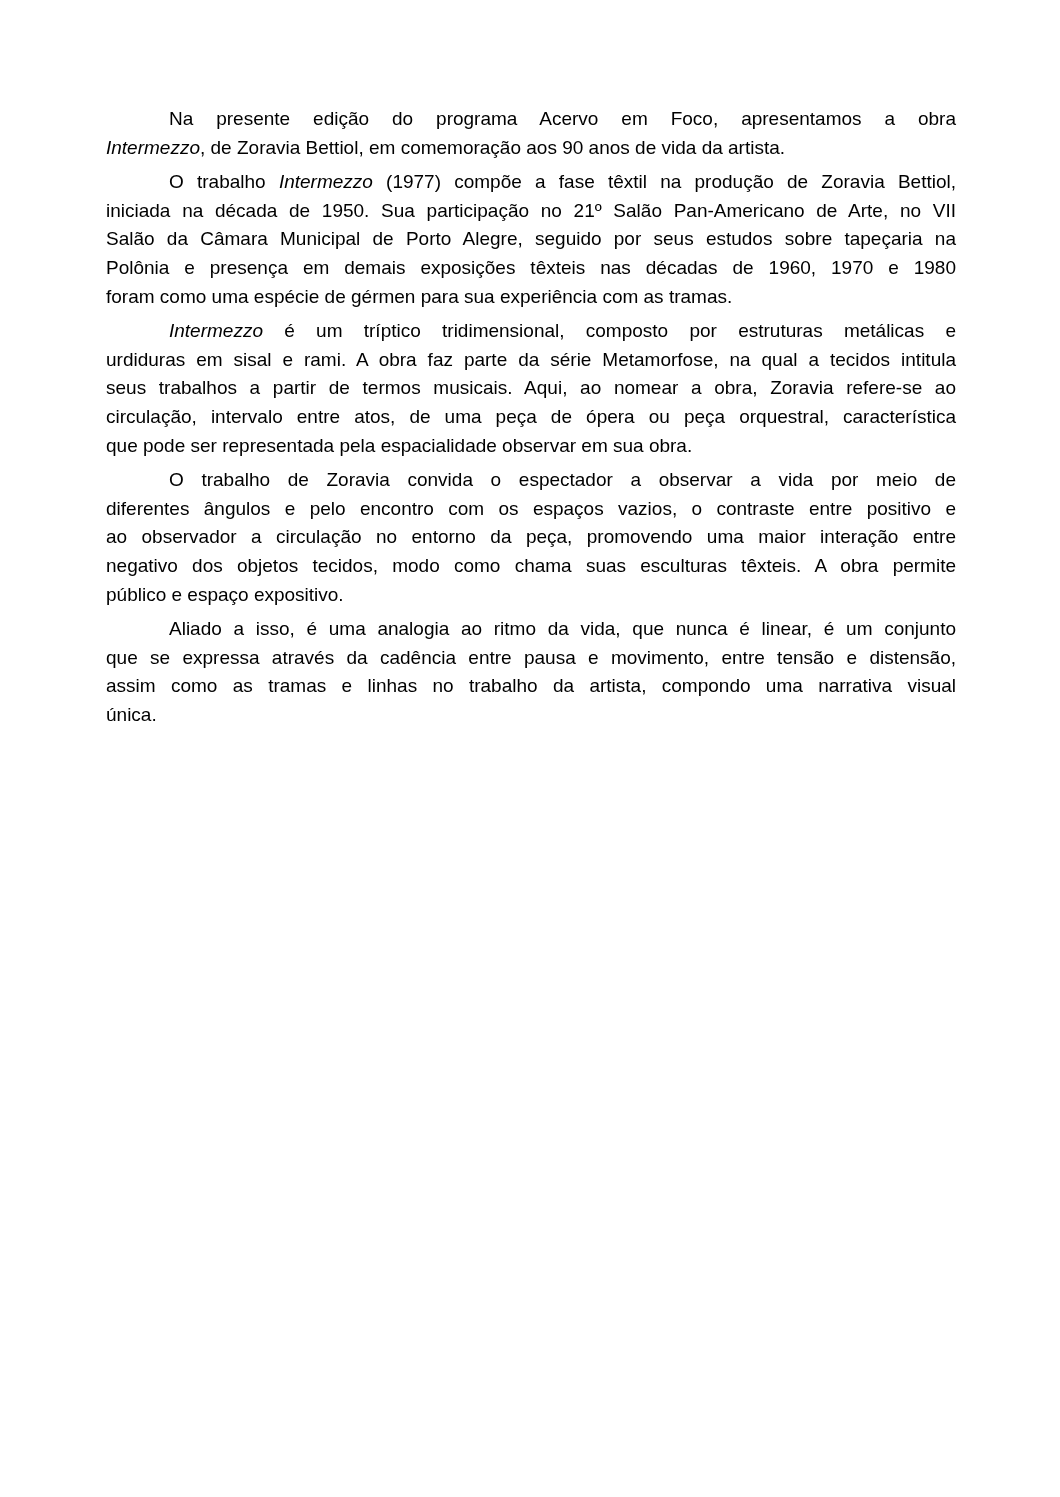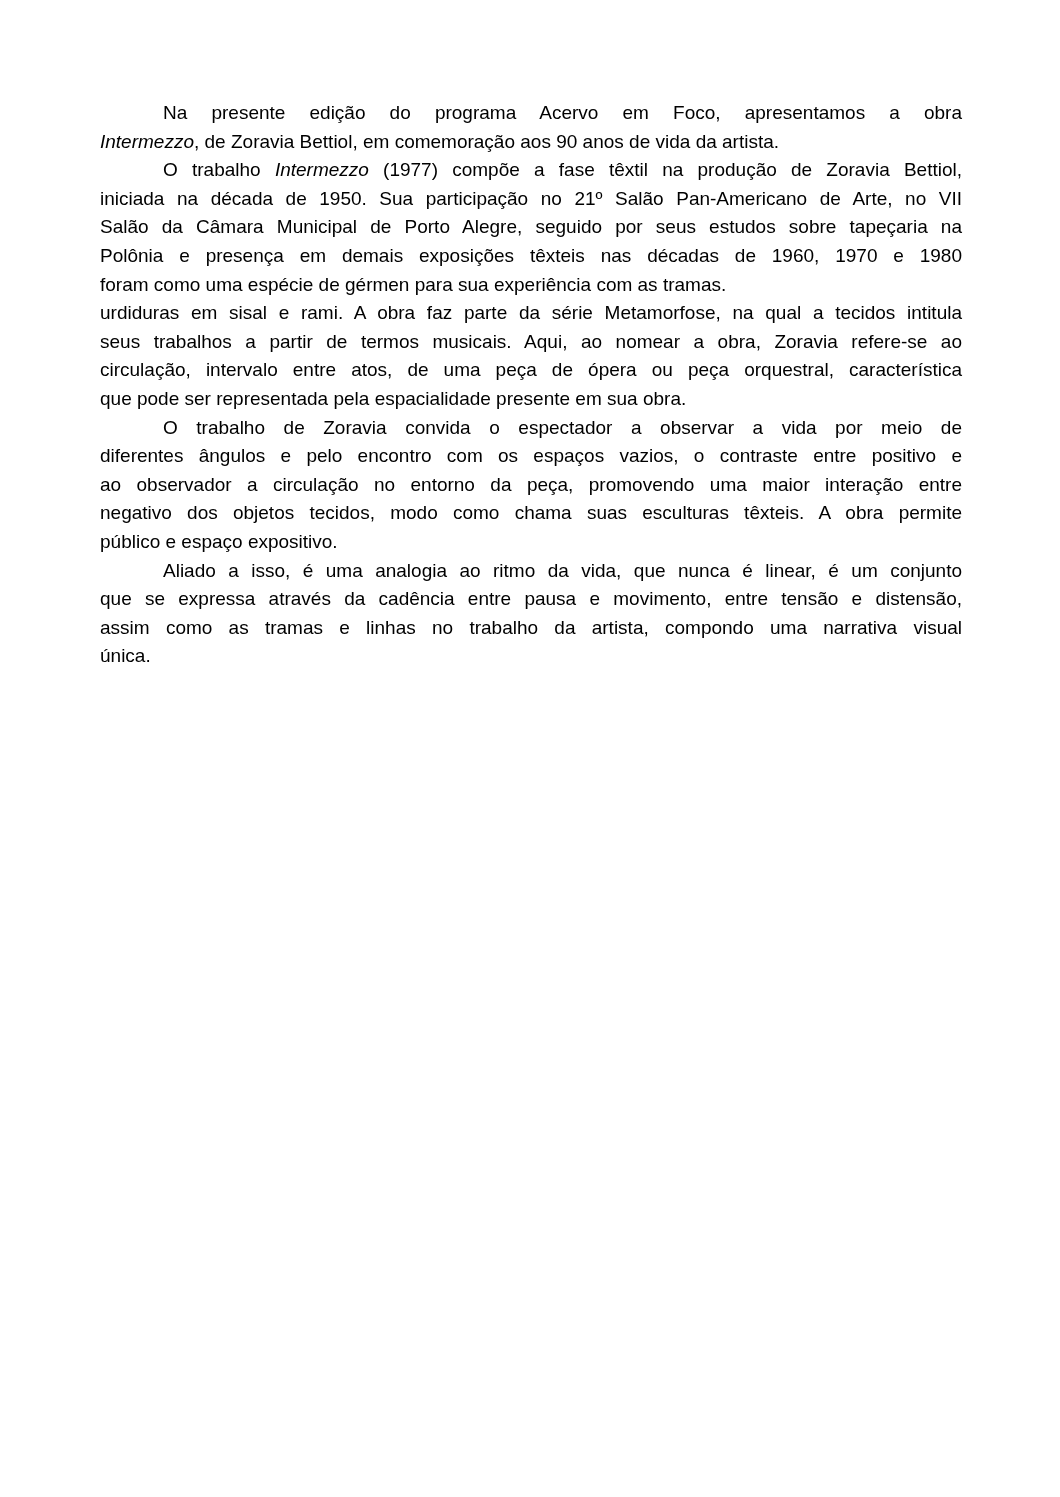--- a/index.html
+++ b/index.html
@@ -15,21 +15,21 @@
     box-sizing: border-box;
     padding: 99px 98px 0 100px;
     overflow: hidden;
     font-family: "Liberation Sans", "DejaVu Sans", sans-serif;
     color: #000000;
   }
   .doc-body {
     width: 862px;
   }
   .para {
-    margin: 0;
+    margin: 6px;
     padding: 0;
   }
   .line {
     font-size: 19px;
     line-height: 28.6px;
     text-align: justify;
     text-align-last: justify;
     -moz-text-align-last: justify;
     white-space: normal;
   }
@@ -62,24 +62,25 @@
         <div class="line lastline"><span class="it">Intermezzo</span><span>, de Zoravia Bettiol, em comemoração aos 90 anos de vida da artista.</span></div>
       </div>
       <div class="para">
         <div class="line first"><span>O trabalho </span><span class="it">Intermezzo</span><span> (1977) compõe a fase têxtil na produção de Zoravia Bettiol,</span></div>
         <div class="line"><span>iniciada na década de 1950. Sua participação no 21º Salão Pan-Americano de Arte, no VII</span></div>
         <div class="line"><span>Salão da Câmara Municipal de Porto Alegre, seguido por seus estudos sobre tapeçaria na</span></div>
         <div class="line"><span>Polônia e presença em demais exposições têxteis nas décadas de 1960, 1970 e 1980</span></div>
         <div class="line lastline"><span>foram como uma espécie de gérmen para sua experiência com as tramas.</span></div>
       </div>
       <div class="para">
+        <div class="line first"><span class="it">Intermezzo</span><span> é um tríptico tridimensional, composto por estruturas metálicas e</span></div>
         <div class="line"><span>urdiduras em sisal e rami. A obra faz parte da série Metamorfose, na qual a tecidos intitula</span></div>
         <div class="line"><span>seus trabalhos a partir de termos musicais. Aqui, ao nomear a obra, Zoravia refere-se ao</span></div>
         <div class="line"><span>circulação, intervalo entre atos, de uma peça de ópera ou peça orquestral, característica</span></div>
-        <div class="line lastline"><span>que pode ser representada pela espacialidade presente em sua obra.</span></div>
+        <div class="line lastline"><span>que pode ser representada pela espacialidade observar em sua obra.</span></div>
       </div>
       <div class="para">
         <div class="line first"><span>O trabalho de Zoravia convida o espectador a observar a vida por meio de</span></div>
         <div class="line"><span>diferentes ângulos e pelo encontro com os espaços vazios, o contraste entre positivo e</span></div>
         <div class="line"><span>ao observador a circulação no entorno da peça, promovendo uma maior interação entre</span></div>
         <div class="line"><span>negativo dos objetos tecidos, modo como chama suas esculturas têxteis. A obra permite</span></div>
         <div class="line lastline"><span>público e espaço expositivo.</span></div>
       </div>
       <div class="para">
         <div class="line first"><span>Aliado a isso, é uma analogia ao ritmo da vida, que nunca é linear, é um conjunto</span></div>

